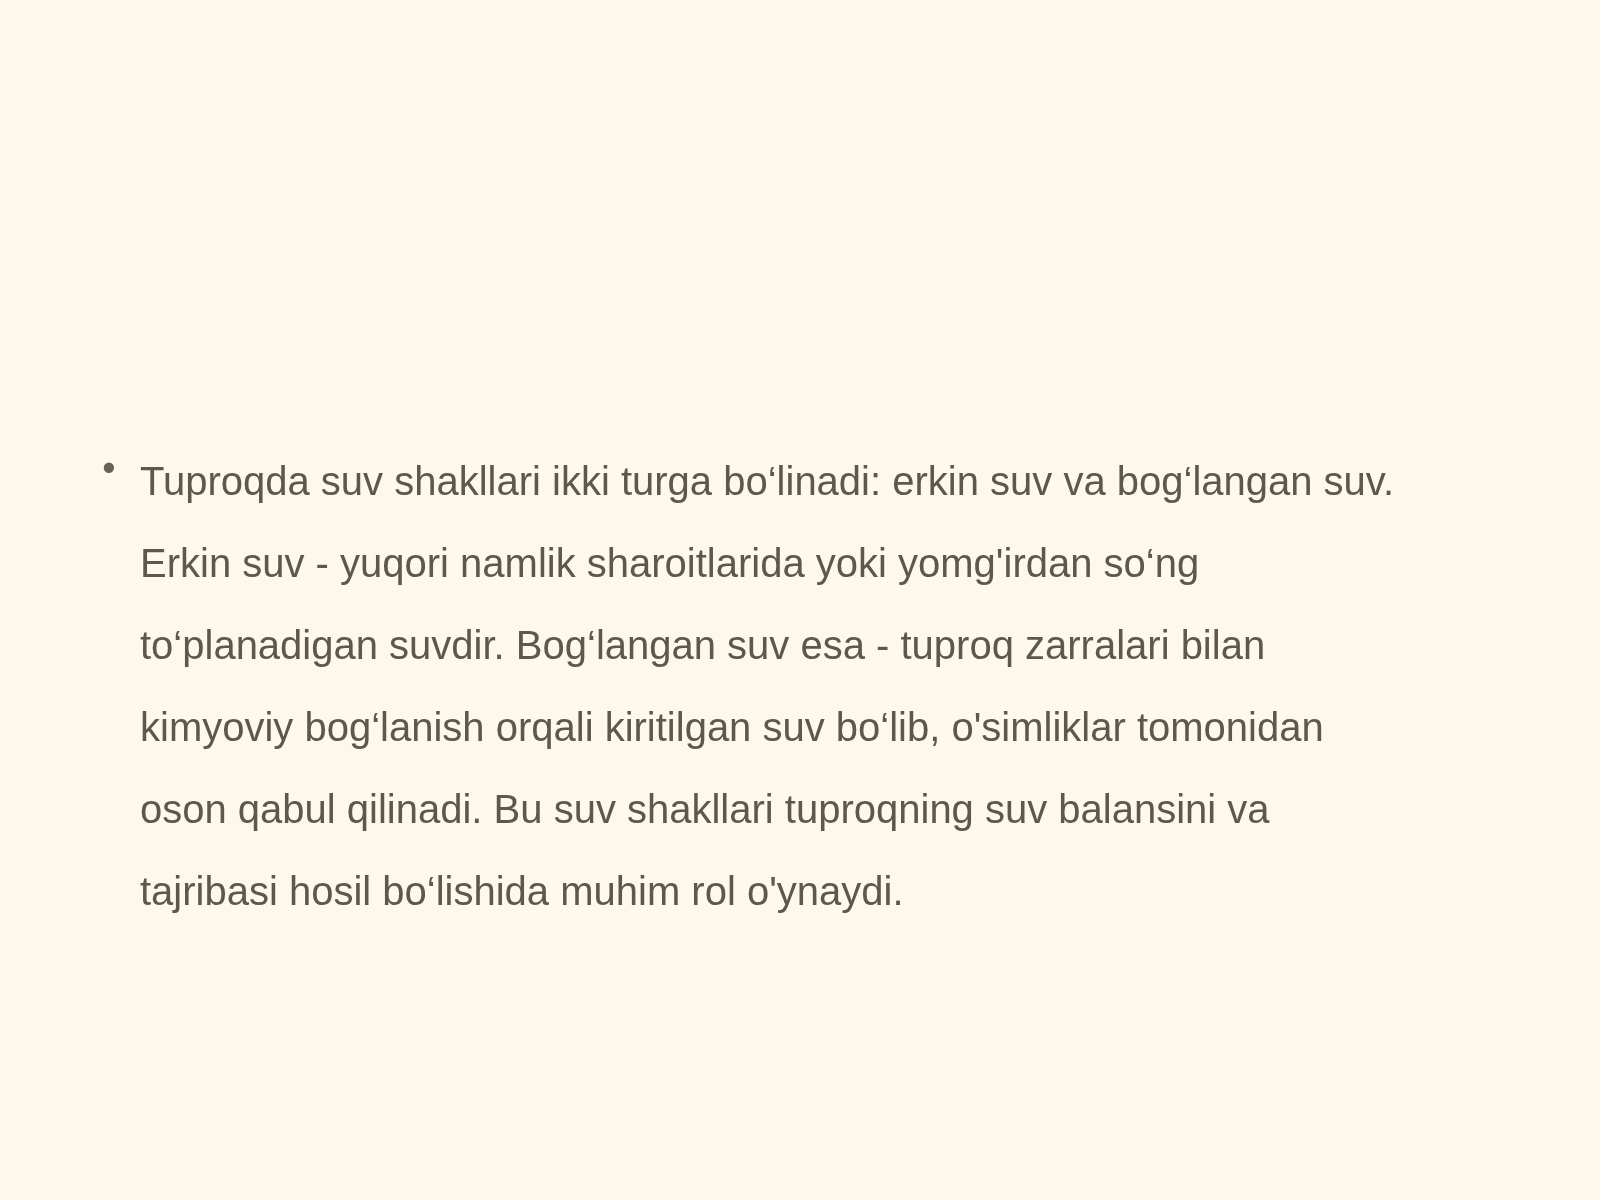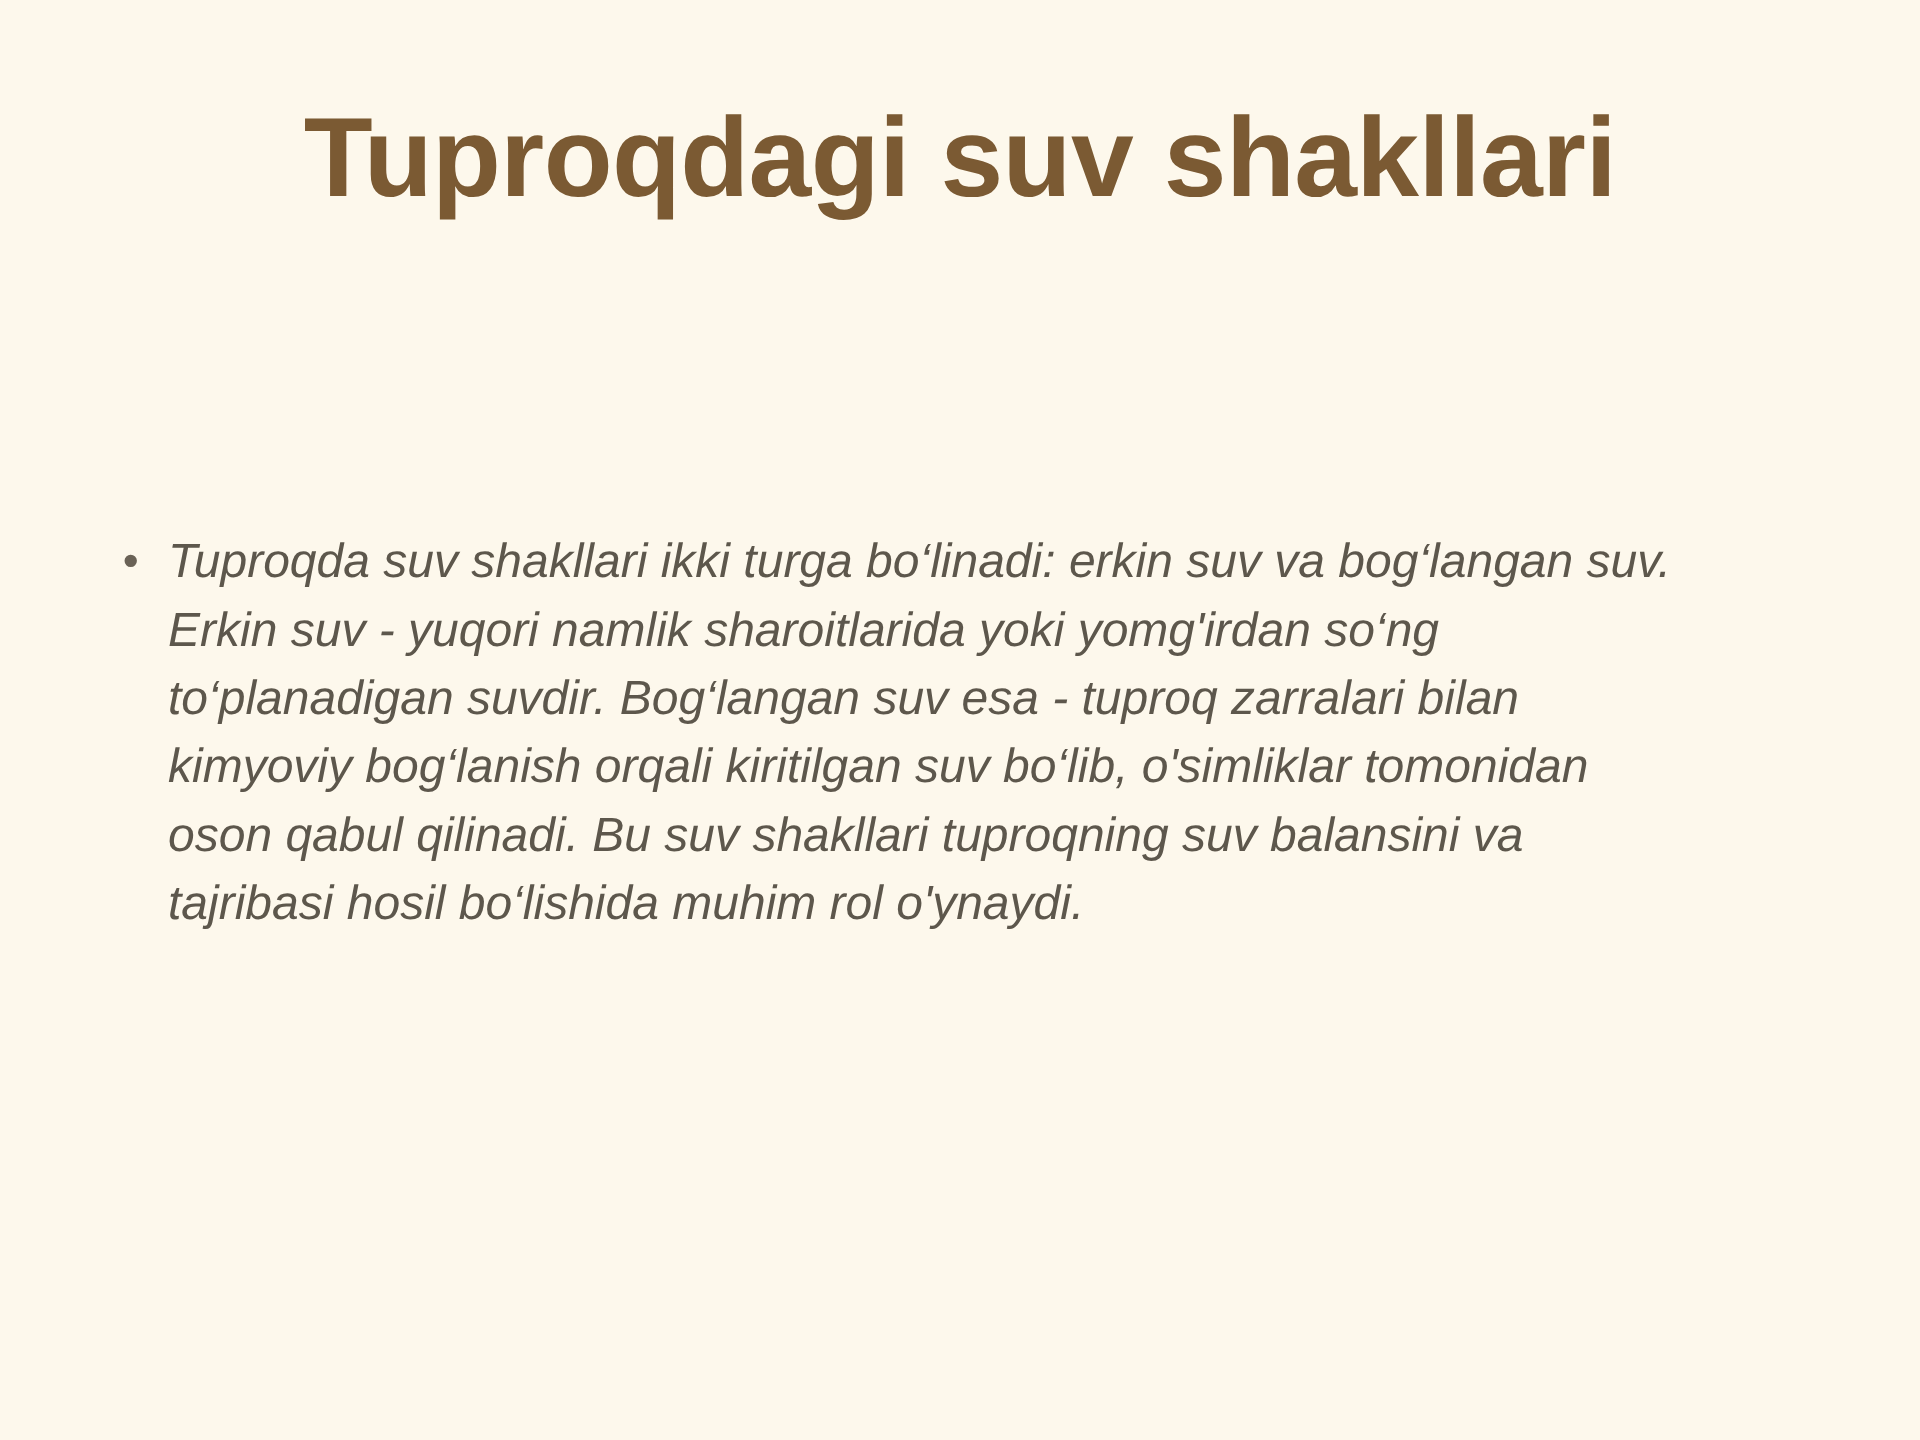--- a/index.html
+++ b/index.html
@@ -47,32 +47,30 @@
     width: 62px;
     font-size: 38px;
     line-height: 57px;
     color: #6a6256;
     text-align: center;
     user-select: none;
   }
   .bullet-text {
     flex: 1 1 auto;
     font-size: 40px;
-    line-height: 57px;
+    line-height: 82px;
     color: #5d574c;
     max-width: 1265px;
-    font-style: italic;
   }
 </style>
 </head>
 <body>
 
 <div class="slide">
 
-  <div class="slide-title">Tuproqdagi suv shakllari</div>
 
   <div class="body-block">
     <div class="bullet-row">
       <span class="bullet-dot">•</span>
       <span class="bullet-text">Tuproqda suv shakllari ikki turga bo‘linadi: erkin suv va bog‘langan suv. Erkin suv - yuqori namlik sharoitlarida yoki yomg'irdan so‘ng to‘planadigan suvdir. Bog‘langan suv esa - tuproq zarralari bilan kimyoviy bog‘lanish orqali kiritilgan suv bo‘lib, o'simliklar tomonidan oson qabul qilinadi. Bu suv shakllari tuproqning suv balansini va tajribasi hosil bo‘lishida muhim rol o'ynaydi.</span>
     </div>
   </div>
 
 </div>
 

